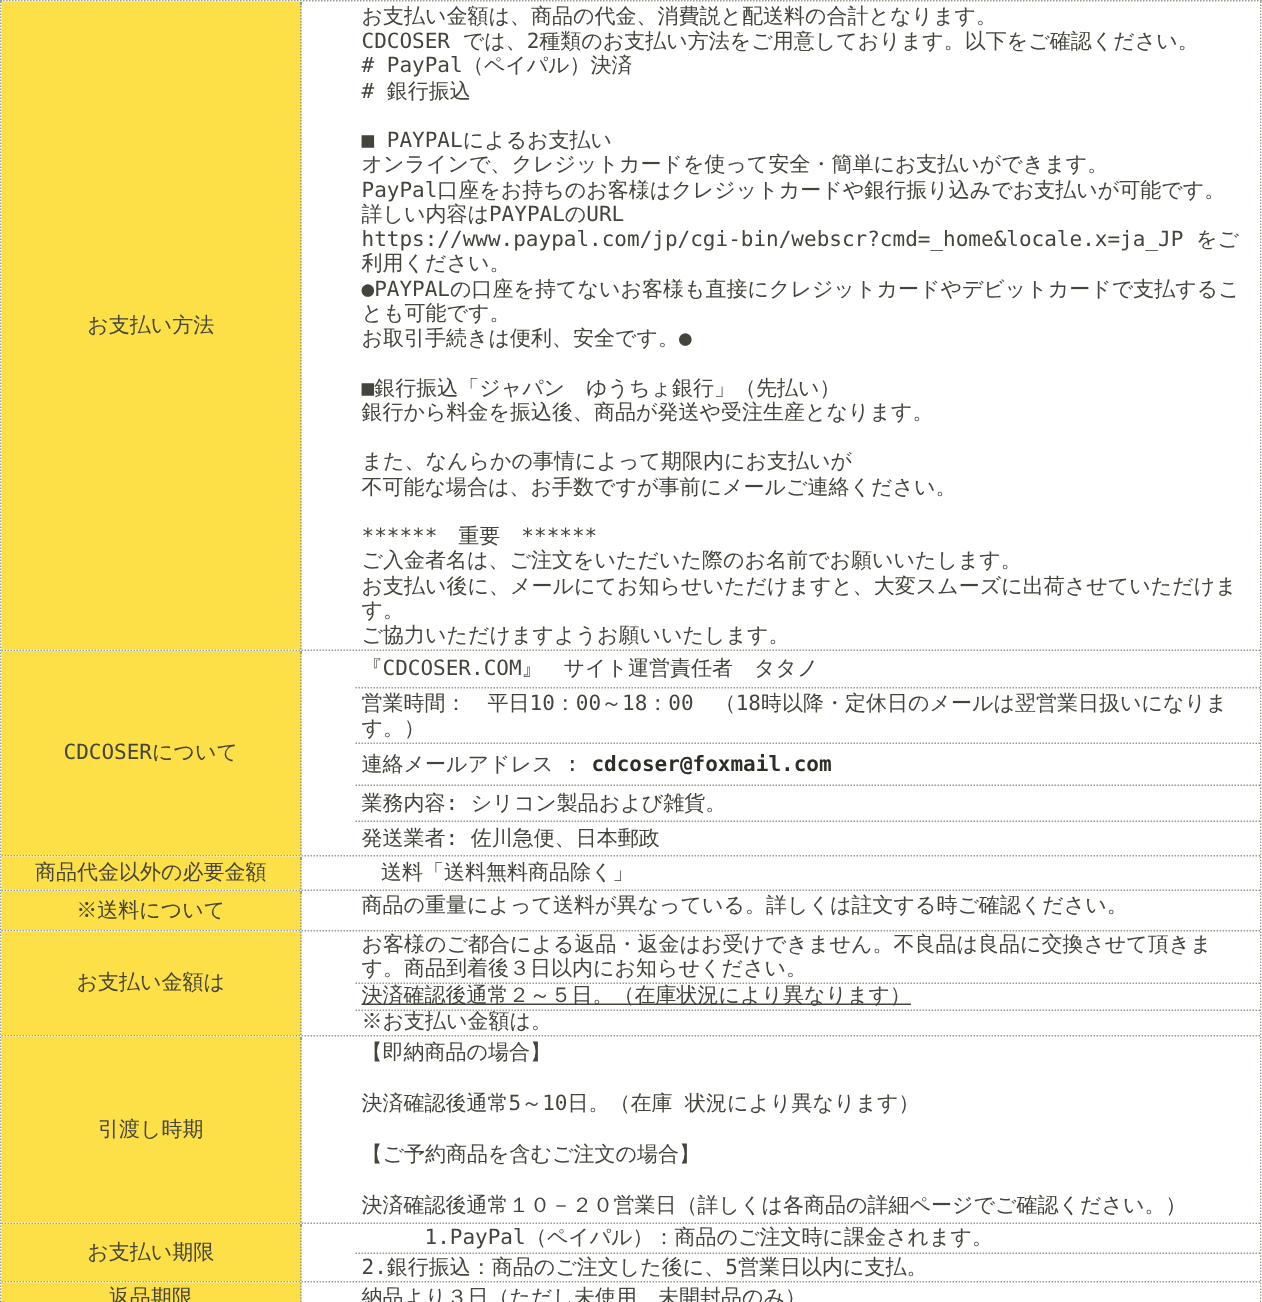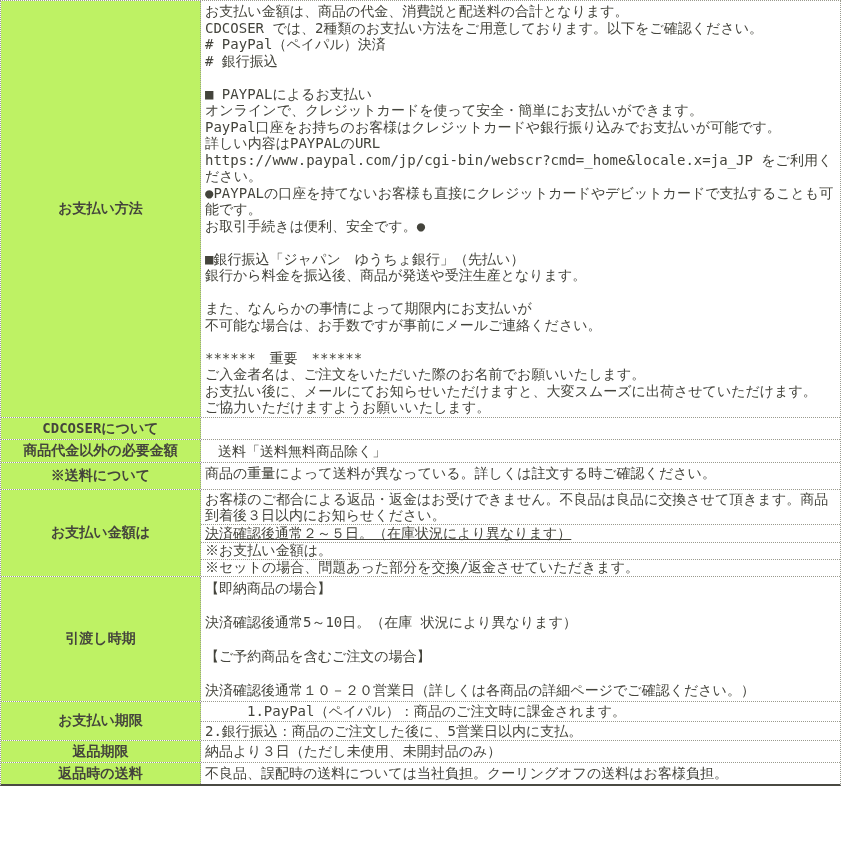--- a/index.html
+++ b/index.html
@@ -11,38 +11,39 @@
     font-family:"DejaVu Sans Mono","Liberation Mono",monospace;
     font-size:14px;
     color:#44443c;
   }
   .row{display:flex;}
   .row + .row{border-top:1px dotted #9a9a8e;}
   .label-cell{
     flex:0 0 200px;
     width:200px;
     box-sizing:border-box;
-    background:#bef264;
+    background:#fde047;
     border-right:1px dotted #9a9a8e;
     display:flex;
     align-items:center;
     justify-content:center;
     text-align:center;
-    font-weight:bold;
+    font-weight:normal;
     line-height:17px;
     padding:2px;
   }
   .content-col{flex:1 1 auto;display:flex;flex-direction:column;min-width:0;}
   .cell{
     box-sizing:border-box;
     padding:2px 4px 1px 4px;
     line-height:16.5px;
     white-space:pre-wrap;
     word-break:break-all;
     overflow:hidden;
+    margin-left:36px;
   }
   .sub + .sub{border-top:1px dotted #9a9a8e;}
   .vcenter{display:flex;align-items:center;}
   .email-strong{font-weight:bold;color:#2e2e28;}
   .delivery{line-height:17px;padding-top:3px;}
 </style>
 </head>
 <body>
 
 <div class="policy-table">
@@ -71,20 +72,29 @@
 
 ******　重要　******
 ご入金者名は、ご注文をいただいた際のお名前でお願いいたします。
 お支払い後に、メールにてお知らせいただけますと、大変スムーズに出荷させていただけます。
 ご協力いただけますようお願いいたします。</div>
     </div>
   </div>
 
   <div class="row">
     <div class="label-cell">CDCOSERについて</div>
+    <div class="content-col">
+      <div class="cell sub vcenter" style="min-height:24px;">『CDCOSER.COM』　サイト運営責任者　タタノ</div>
+      <div class="cell sub vcenter" style="min-height:24px;">営業時間：　平日10：00～18：00　（18時以降・定休日のメールは翌営業日扱いになります。）</div>
+      <div class="cell sub vcenter" style="min-height:28px;">
+        <span>連絡メールアドレス : </span><span class="email-strong">cdcoser@foxmail.com</span>
+      </div>
+      <div class="cell sub vcenter" style="min-height:24px;">業務内容: シリコン製品および雑貨。</div>
+      <div class="cell sub vcenter" style="min-height:23px;">発送業者: 佐川急便、日本郵政</div>
+    </div>
   </div>
 
   <div class="row">
     <div class="label-cell">商品代金以外の必要金額</div>
     <div class="content-col">
       <div class="cell vcenter" style="min-height:22px;padding-left:17px;">送料「送料無料商品除く」</div>
     </div>
   </div>
 
   <div class="row">
@@ -93,21 +103,20 @@
       <div class="cell" style="min-height:26px;">商品の重量によって送料が異なっている。詳しくは註文する時ご確認ください。</div>
     </div>
   </div>
 
   <div class="row">
     <div class="label-cell">お支払い金額は</div>
     <div class="content-col">
       <div class="cell sub" style="min-height:33px;padding-top:1px;line-height:16px;">お客様のご都合による返品・返金はお受けできません。不良品は良品に交換させて頂きます。商品到着後３日以内にお知らせください。</div>
       <div class="cell sub" style="min-height:17px;padding-top:0;line-height:16px;text-decoration:underline;">決済確認後通常２～５日。（在庫状況により異なります）</div>
       <div class="cell sub" style="min-height:16px;padding-top:0;line-height:15px;">※お支払い金額は。</div>
-      <div class="cell sub" style="min-height:16px;padding-top:0;line-height:15px;">※セットの場合、問題あった部分を交換/返金させていただきます。</div>
     </div>
   </div>
 
   <div class="row">
     <div class="label-cell">引渡し時期</div>
     <div class="content-col">
       <div class="cell delivery" style="min-height:124px;">【即納商品の場合】
 
 決済確認後通常5～10日。（在庫 状況により異なります）
 

